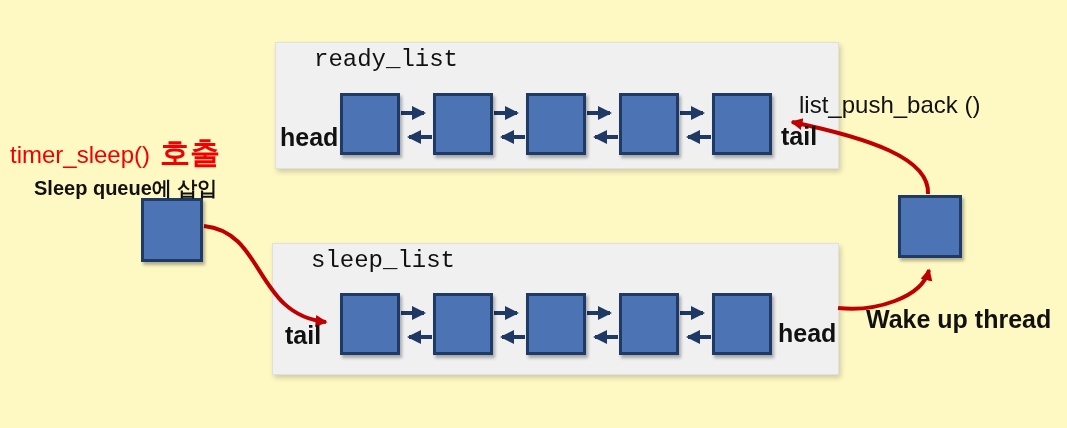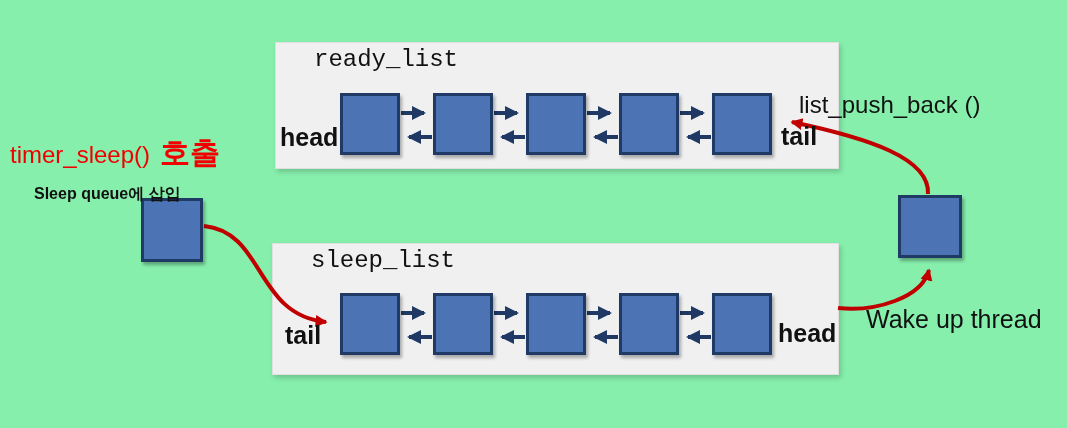--- a/index.html
+++ b/index.html
@@ -7,21 +7,21 @@
     --node-border:#203a66;
     --link-color:#1f3864;
     --red-arrow:#c00000;
     --red-text:#f20000;
     --panel-bg:#f0f0f1;
     --panel-border:#e0e0e0;
     --ink:#111111;
   }
   html,body{margin:0;padding:0;background:#ffffff;}
   .canvas{
-    position:relative;width:1067px;height:428px;background:#86efac;
+    position:relative;width:1067px;height:428px;background:#fef9c3;
     overflow:hidden;font-family:"Liberation Sans","DejaVu Sans",sans-serif;
   }
   .panel{
     position:absolute;background:var(--panel-bg);
     border:1px solid var(--panel-border);
     box-shadow:2px 3px 5px rgba(0,0,0,0.18);
   }
   .panel.ready{left:275px;top:42px;width:562px;height:125px;}
   .panel.sleep{left:272px;top:243px;width:565px;height:130px;}
   .list-title{
@@ -56,31 +56,31 @@
     position:absolute;left:10px;top:139px;white-space:pre;color:var(--red-text);
   }
   .ann-red .code{
     font-family:Liberation Sans, sans-serif;
     font-size:24px;line-height:28px;font-weight:500;
   }
   .ann-red .kr{
     font-size:30px;line-height:28px;font-weight:700;margin-left:10px;margin-top:23px;
   }
   .ann-sleep-insert{
-    position:absolute;left:34px;top:180px;font-size:16px;line-height:28px;
+    position:absolute;left:34px;top:174px;font-size:20px;line-height:28px;
     color:var(--ink);font-weight:600;white-space:pre;
   }
   .ann-push-back{
     position:absolute;left:799px;top:92px;
     font-family:Liberation Sans, sans-serif;
     font-size:24px;line-height:26px;color:var(--ink);white-space:pre;
   }
   .ann-wake{
     position:absolute;left:866px;top:305px;font-size:25px;line-height:28px;
-    color:var(--ink);font-weight:400;white-space:pre;
+    color:var(--ink);font-weight:700;white-space:pre;
   }
 </style>
 </head>
 <body>
 
 <div class="canvas">
 
   <div class="panel ready"></div>
   <div class="panel sleep"></div>
 

